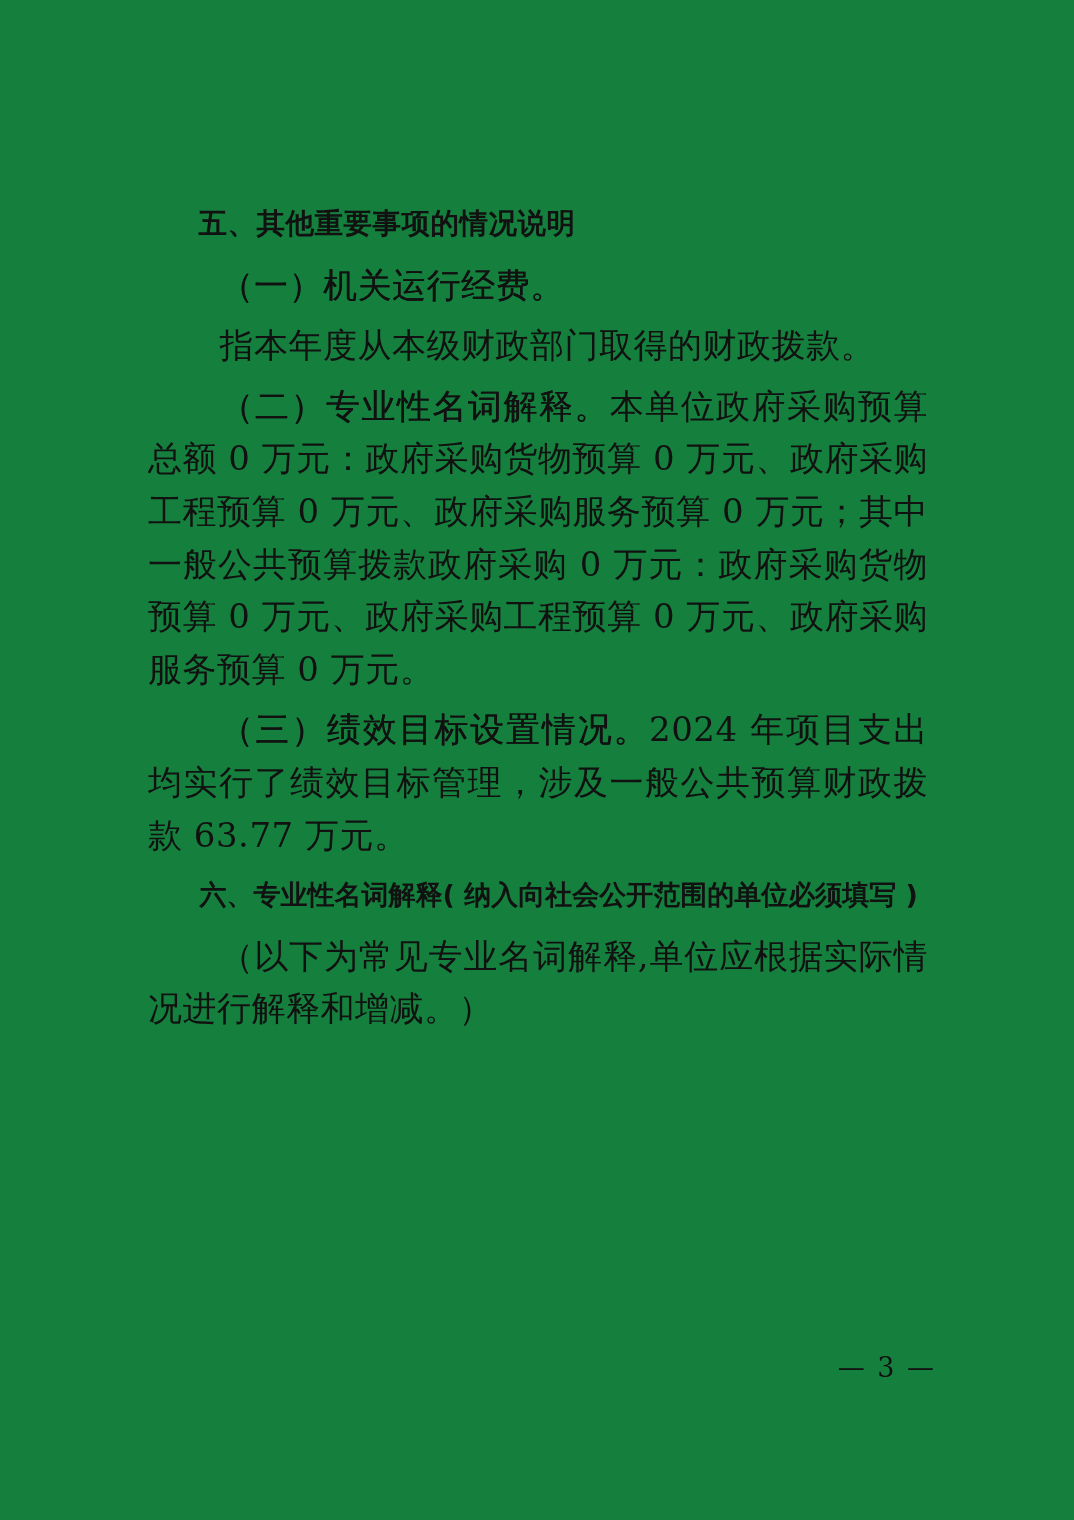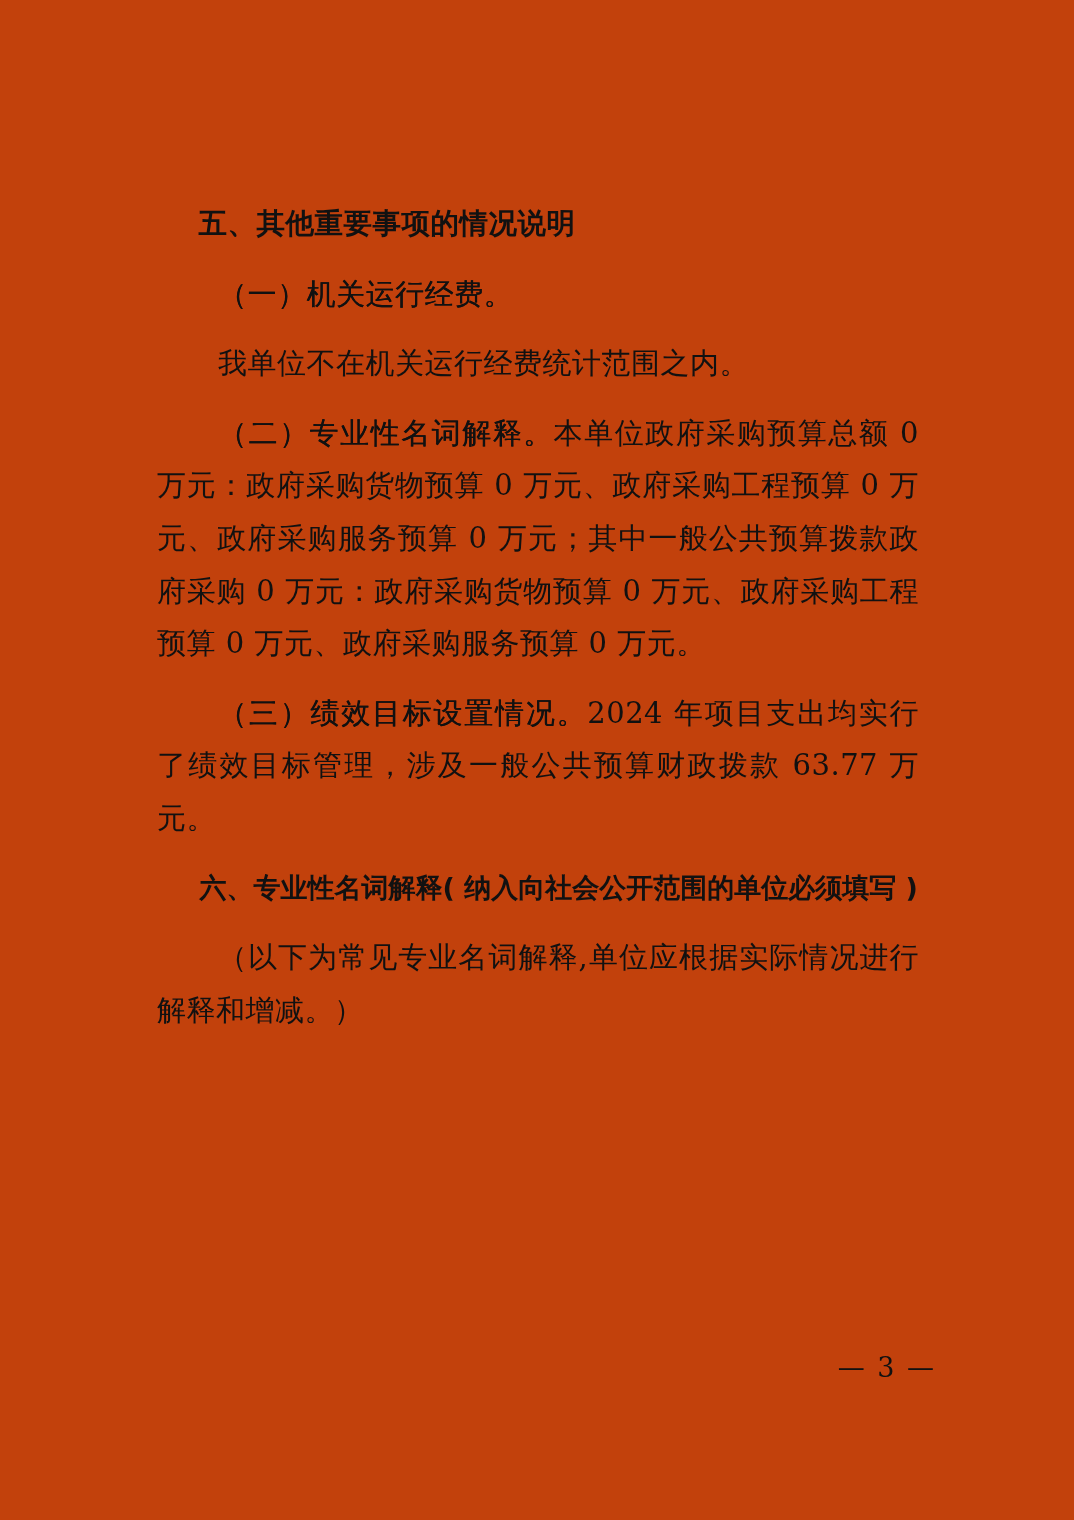--- a/index.html
+++ b/index.html
@@ -5,37 +5,37 @@
   * { box-sizing: border-box; }
   html, body {
     margin: 0;
     padding: 0;
     background: #ffffff;
   }
   .page {
     position: relative;
     width: 1074px;
     height: 1520px;
-    background: #c2410c;
+    background: #15803d;
     color: #111111;
     font-family: "DejaVu Serif", "Liberation Serif", serif;
     overflow: hidden;
   }
   .content {
     position: absolute;
     left: 140px;
     top: 198px;
     width: 796px;
   }
   .content > * + * {
     margin-top: 4px;
   }
   .para {
-    margin: 17px;
-    font-size: 29px;
+    margin: 8px;
+    font-size: 34px;
     line-height: 52.6px;
     text-align: justify;
     text-justify: inter-character;
     letter-spacing: 0.5px;
   }
   .para.indent {
     text-indent: 2.1em;
   }
   .heading {
     margin: 0;
@@ -69,21 +69,21 @@
 </head>
 <body>
 
 <div class="page">
   <div class="content">
 
     <h2 class="heading">五、其他重要事项的情况说明</h2>
 
     <p class="para indent"><span class="lead">（一）机关运行经费。</span></p>
 
-    <p class="para indent">我单位不在机关运行经费统计范围之内。</p>
+    <p class="para indent">指本年度从本级财政部门取得的财政拨款。</p>
 
     <p class="para indent"><span class="lead">（二）专业性名词解释。</span><span>本单位政府采购预算总额 0 万元：政府采购货物预算 0 万元、政府采购工程预算 0 万元、政府采购服务预算 0 万元；其中一般公共预算拨款政府采购 0 万元：政府采购货物预算 0 万元、政府采购工程预算 0 万元、政府采购服务预算 0 万元。</span></p>
 
     <p class="para indent"><span class="lead">（三）绩效目标设置情况。</span><span>2024 年项目支出均实行了绩效目标管理，涉及一般公共预算财政拨款 63.77 万元。</span></p>
 
 
     <h2 class="heading condensed">六、专业性名词解释( 纳入向社会公开范围的单位必须填写 )</h2>
 
     <p class="para indent">（以下为常见专业名词解释,单位应根据实际情况进行解释和增减。）</p>
 

